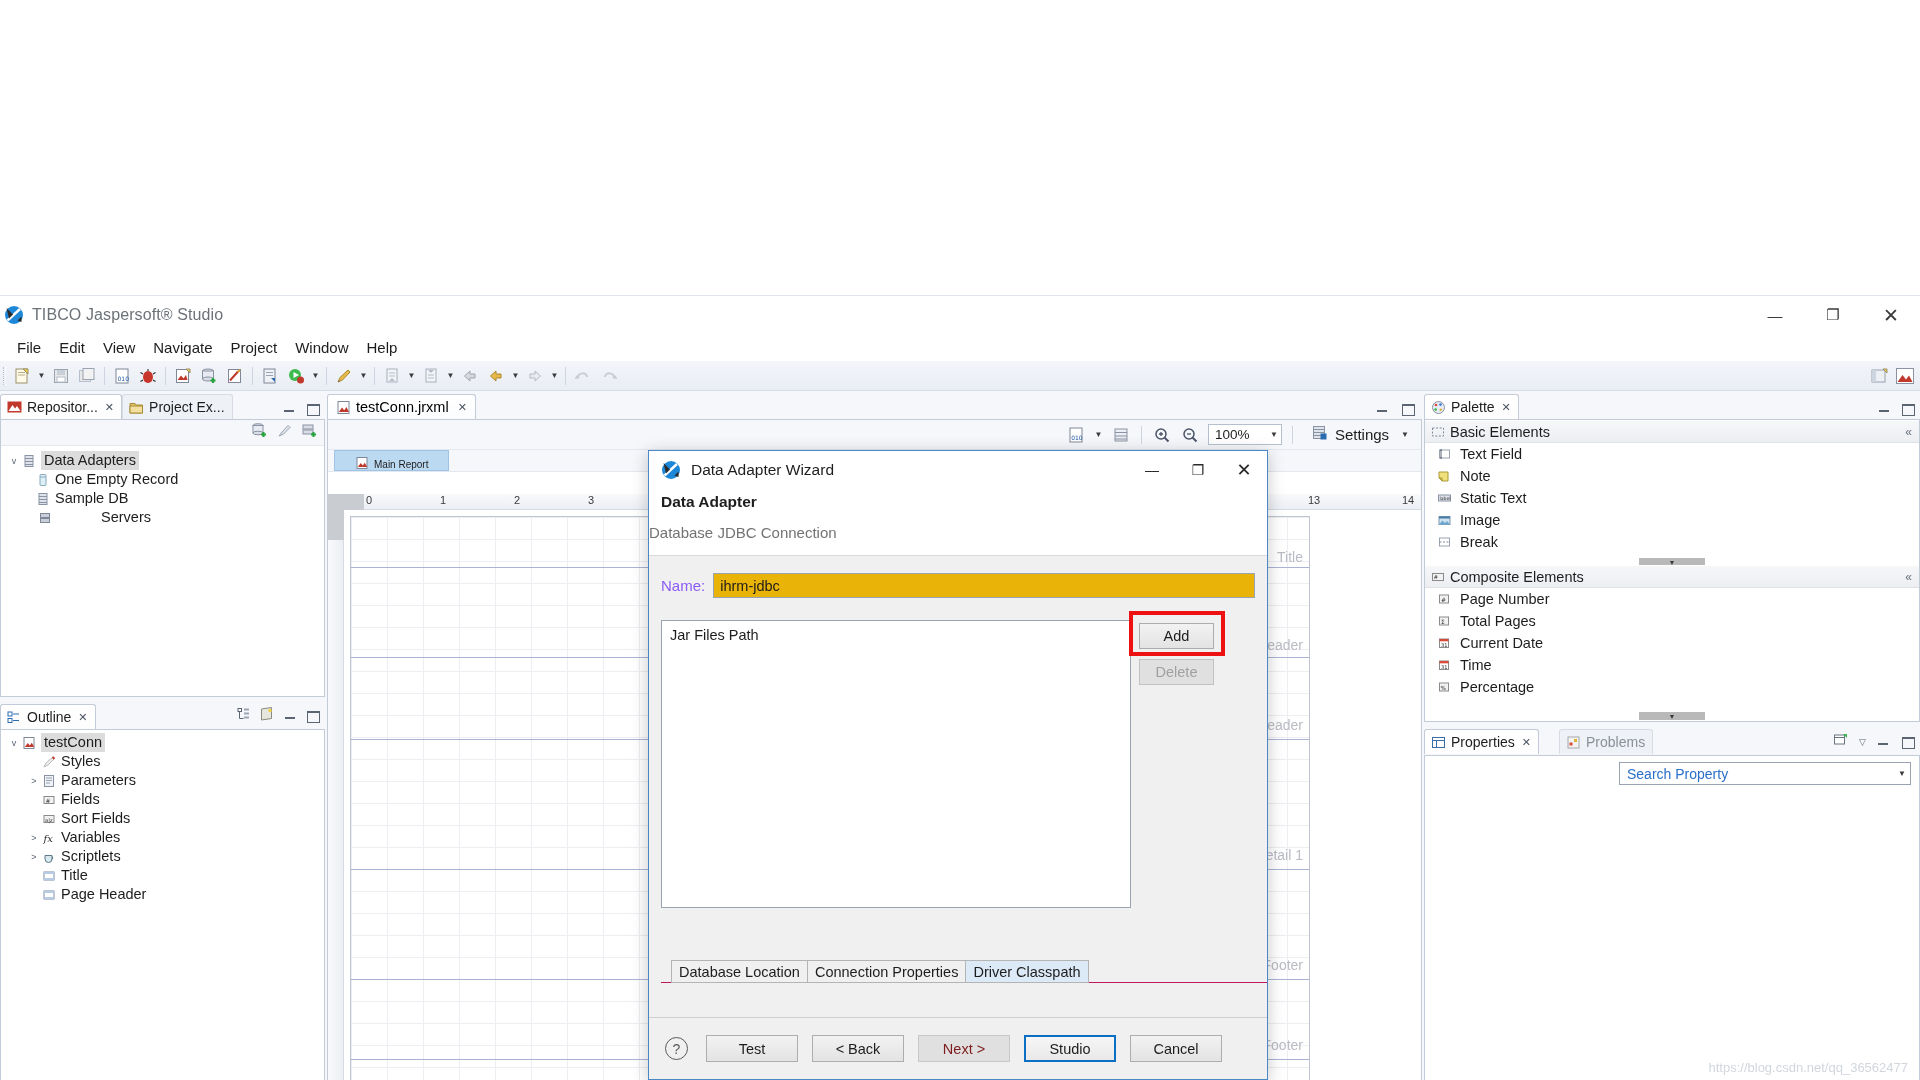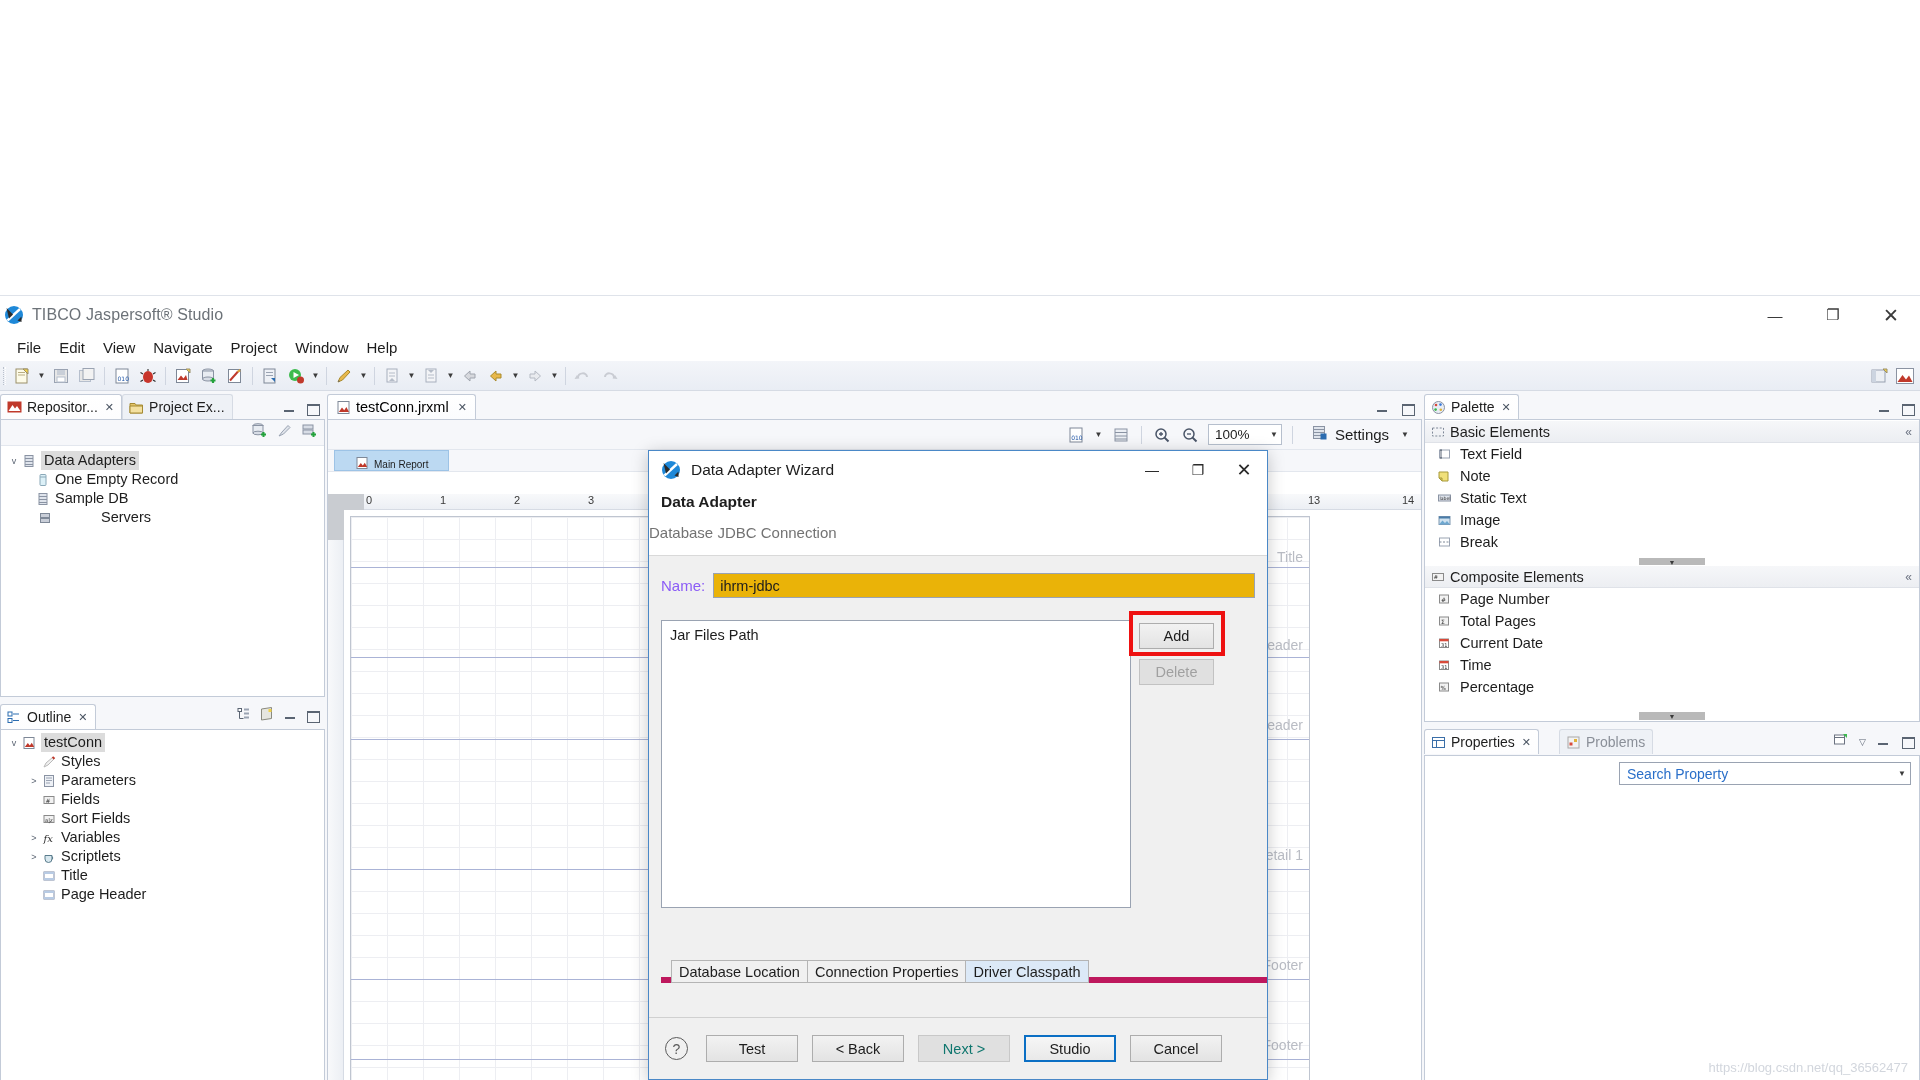--- a/index.html
+++ b/index.html
@@ -344,21 +344,21 @@
   .dtab {
     height: 23px; padding: 0 7px; font-size: 14.5px; color: #1d1d1d;
     display: flex; align-items: center;
     background: #f0f0f0; border: 1px solid #b4b4b4;
     border-left: none;
   }
   .dtab:first-child { border-left: 1px solid #b4b4b4; }
   .dtab.active { background: #dce9f7; }
   #dlg-tabstrip {
     position: absolute; left: 12px; right: 0; bottom: 96px; height: 24px;
-    border-bottom: 6px solid #be185d;
+    border-bottom: 1px solid #be185d;
     padding-left: 10px;
   }
   #dlg-tabstrip .inner { display: flex; align-items: flex-end; height: 24px; }
   #dlg-footer {
     position: absolute; left: 0; right: 0; bottom: 0; height: 62px;
     background: #f0f0f0;
     border-top: 1px solid #d0d0d0;
     display: flex; align-items: center; padding-left: 16px; gap: 14px;
   }
   .help-icon {
@@ -367,21 +367,21 @@
     display: flex; align-items: center; justify-content: center;
     font-size: 14px; margin-right: 4px;
   }
   .fbtn {
     width: 92px; height: 27px;
     background: linear-gradient(to bottom,#f2f2f2,#e3e3e3);
     border: 1px solid #adadad;
     display: flex; align-items: center; justify-content: center;
     font-size: 14.5px; color: #1d1d1d;
   }
-  .fbtn.disabled { color: #0f766e; background: #e0e0e0; border-color: #c8c8c8; }
+  .fbtn.disabled { color: #7f1d1d; background: #e0e0e0; border-color: #c8c8c8; }
   .fbtn.default { border: 2px solid #0b6fc4; background: linear-gradient(to bottom,#f6f6f6,#e9e9e9); }
   
   #watermark {
     position: absolute; right: 12px; bottom: 5px;
     font-size: 13px; color: #d2d6dd;
   }
 </style>
 </head>
 <body>
 

